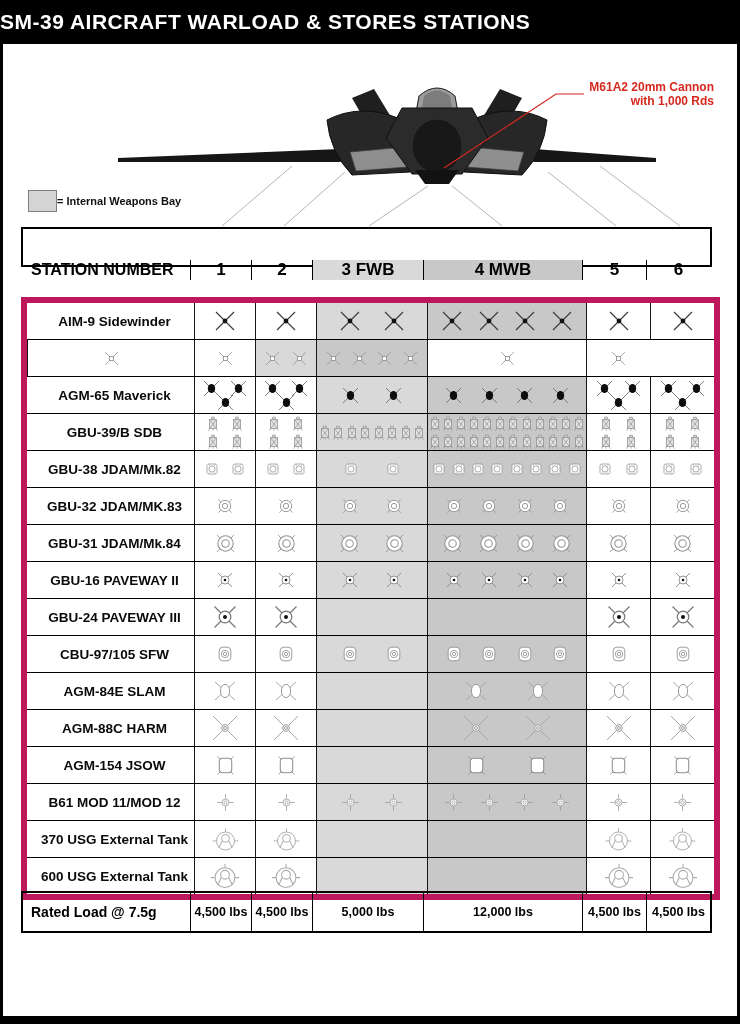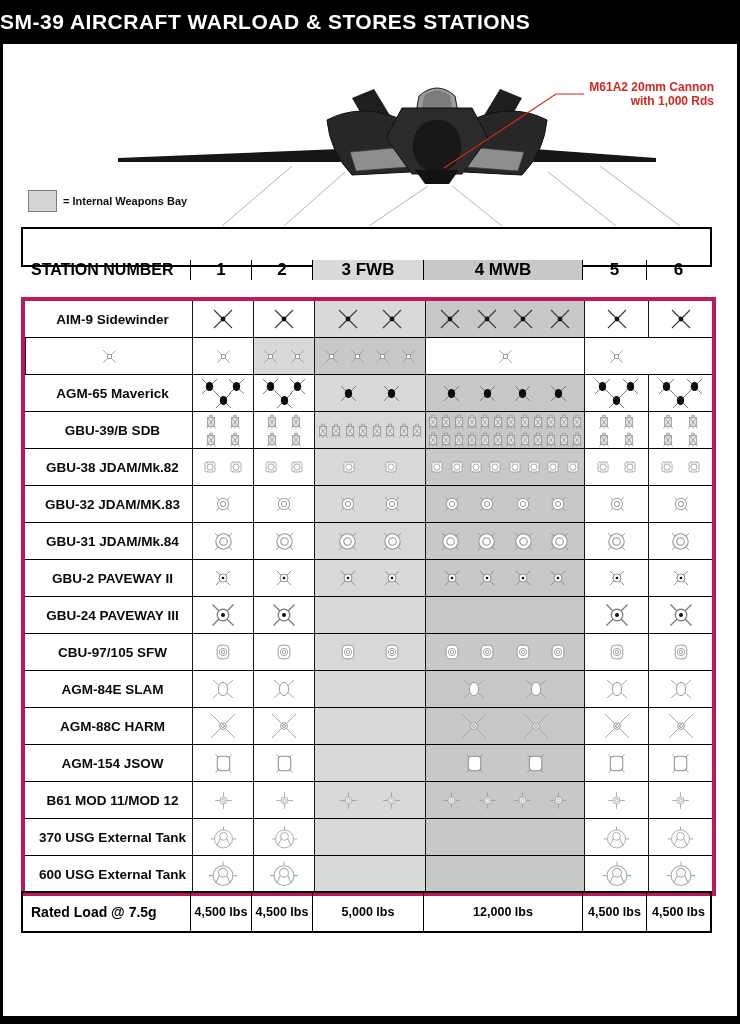--- a/index.html
+++ b/index.html
@@ -9,30 +9,30 @@
   .side-border.left{left:0}.side-border.right{right:0}
   .title-bar{position:absolute;top:0;left:0;width:100%;height:44px;background:#000;
              display:flex;align-items:center;}
   .title-bar h1{margin:0;color:#fff;font-size:21px;font-weight:bold;letter-spacing:.5px;}
   .footer-bar{position:absolute;bottom:0;left:0;width:100%;height:8px;background:#000;}
   .hero{position:absolute;top:44px;left:0;width:740px;height:183px;}
   .annotation{position:absolute;top:80px;right:26px;width:170px;text-align:right;
               color:#d5281e;font-size:12px;font-weight:bold;line-height:14px;}
   .legend{position:absolute;top:190px;left:28px;display:flex;align-items:center;}
   .legend-swatch{width:27px;height:20px;background:#d4d4d4;border:1px solid #7e7e7e;}
-  .legend-label{margin-left:6px;font-size:11px;font-weight:bold;color:#111;}
+  .legend-label{font-size:11px;font-weight:bold;color:#111;}
   
   .station-table{position:absolute;top:227px;left:21px;width:687px;height:36px;
                  border:2px solid #000;box-sizing:content-box;display:grid;
                  grid-template-columns:167px 61px 61px 111px 159px 64px 64px;}
   .st-cell{display:flex;align-items:center;justify-content:center;font-weight:bold;
            font-size:17px;color:#000;border-left:1.5px solid #000;margin-top:31px;}
   .st-cell:first-child{border-left:none;justify-content:flex-start;padding-left:8px;font-size:16px;}
   
-  .weapons-table{position:absolute;top:297px;left:21px;width:687px;border:4px solid #be185d;}
+  .weapons-table{position:absolute;top:297px;left:21px;width:687px;border:6px solid #be185d;}
   .w-row{display:grid;grid-template-columns:167px 61px 61px 111px 159px 64px 64px;
          height:36px;border-top:1px solid #000;}
   .w-row:first-child{border-top:none;}
   .w-cell{border-left:1px solid #161616;display:flex;flex-direction:column;
           justify-content:center;align-items:stretch;overflow:hidden;}
   .w-label{border-left:none;flex-direction:row;align-items:center;padding-left:8px;
            font-size:13.5px;font-weight:bold;color:#0a0a0a;white-space:nowrap;}
   .fwb{background:#d9d9d9;}
   .mwb{background:#c8c8c8;}
   .icon-row{display:flex;justify-content:space-evenly;align-items:center;line-height:0;}
@@ -688,21 +688,21 @@
         </div>
         <div class="w-cell ">
           <div class="icon-row">
             <svg class="icon" width="25" height="25">
               <use href="#sym-mk84" xlink:href="#sym-mk84"></use>
             </svg>
           </div>
         </div>
       </div>
       <div class="w-row">
-        <div class="w-cell w-label">GBU-2 PAVEWAY II</div>
+        <div class="w-cell w-label">GBU-16 PAVEWAY II</div>
         <div class="w-cell ">
           <div class="icon-row">
             <svg class="icon" width="20" height="20">
               <use href="#sym-pw2" xlink:href="#sym-pw2"></use>
             </svg>
           </div>
         </div>
         <div class="w-cell ">
           <div class="icon-row">
             <svg class="icon" width="20" height="20">

